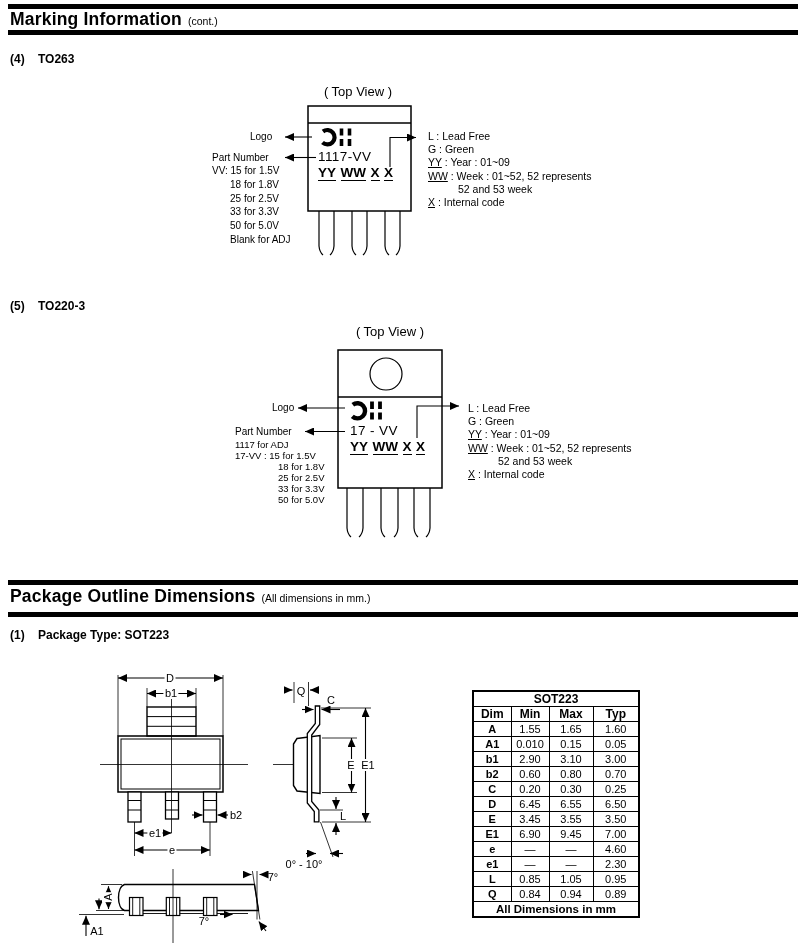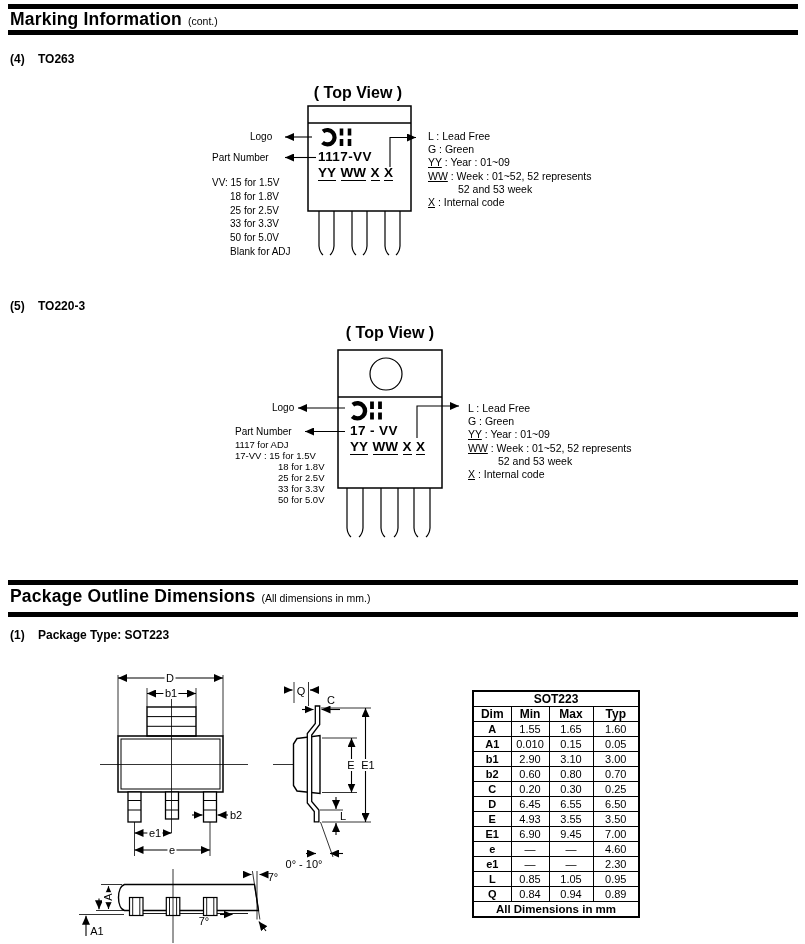--- a/index.html
+++ b/index.html
@@ -5,30 +5,30 @@
   * { margin:0; padding:0; box-sizing:border-box; }
   html,body { background:#fff; }
   body {
     width:805px; height:944px; position:relative; overflow:hidden;
     font-family:"Liberation Sans", sans-serif; color:#000;
   }
   .bar { position:absolute; left:8px; width:790px; height:5px; background:#000; }
   .h1 { position:absolute; left:10px; font-size:17.5px; font-weight:bold; letter-spacing:.2px; z-index:2; }
   .h1 .suffix { font-size:10.5px; font-weight:normal; letter-spacing:0; margin-left:6px; }
   .secline { position:absolute; font-size:12px; font-weight:bold; z-index:2; }
-  .topview { position:absolute; font-size:16px; font-weight:bold; text-align:center; width:120px; z-index:2; }
+  .topview { position:absolute; font-size:13px; font-weight:normal; text-align:center; width:120px; z-index:2; }
   .lbl { position:absolute; font-size:10px; z-index:2; white-space:nowrap; }
   .vlist { position:absolute; font-size:10px; line-height:13.8px; z-index:2; white-space:nowrap; }
   #to263-vv .vline:nth-child(n+2){ padding-left:18px; }
   #to220-vv { font-size:9.5px; line-height:10.9px; }
   #to220-vv .vline:nth-child(n+3){ padding-left:43px; }
   .legend { position:absolute; font-size:10.5px; line-height:13.2px; z-index:2; white-space:nowrap; }
   .legend .indent { padding-left:30px; }
   .ul { text-decoration:underline; }
-  .mark-part { position:absolute; font-size:13.5px; font-weight:bold; letter-spacing:.4px; z-index:2; white-space:nowrap; }
+  .mark-part { position:absolute; font-size:13.5px; font-weight:normal; letter-spacing:.4px; z-index:2; white-space:nowrap; }
   .mark-code { position:absolute; font-size:13.5px; font-weight:bold; z-index:2; white-space:nowrap; }
   .mark-code .tok { display:inline-block; border-bottom:1.6px solid #000; margin-right:4.5px; line-height:14px; }
   .dimlbl { position:absolute; font-size:11px; line-height:12px; z-index:2; white-space:nowrap;
             transform:translate(-50%,-50%); background:#fff; padding:0 1.5px; }
   .dimlbl.nobg { background:transparent; }
   .dimlbl.rot { transform:translate(-50%,-50%) rotate(-90deg); }
   svg.linework { position:absolute; left:0; top:0; z-index:1; }
   table.dims { position:absolute; left:472px; top:690px; z-index:2; border-collapse:collapse;
                border:2px solid #000; font-size:11px; text-align:center; table-layout:fixed; }
   .dims th, .dims td { border:1px solid #000; padding:0; height:14px; line-height:14px; overflow:hidden; }
@@ -220,21 +220,21 @@
 <div class="bar" style="top:4px"></div>
 <div class="h1" style="top:9px"><span>Marking Information</span><span class="suffix">(cont.)</span></div>
 <div class="bar" style="top:30px"></div>
 
 <div class="secline" style="left:10px;top:52px">(4)</div>
 <div class="secline" style="left:38px;top:52px">TO263</div>
 <div class="topview" style="left:298px;top:84px">( Top View )</div>
 
 <div class="lbl" style="left:250px;top:131px">Logo</div>
 <div class="lbl" style="left:212px;top:152px">Part Number</div>
-<div class="vlist" id="to263-vv" style="left:212px;top:176px">
+<div class="vlist" id="to263-vv" style="left:212px;top:164px">
     <div class="vline">VV: 15 for 1.5V</div>
     <div class="vline">18 for 1.8V</div>
     <div class="vline">25 for 2.5V</div>
     <div class="vline">33 for 3.3V</div>
     <div class="vline">50 for 5.0V</div>
     <div class="vline">Blank for ADJ</div>
   </div>
 
 <div class="mark-part" style="left:318px;top:149px">1117-VV</div>
 <div class="mark-code" id="to263-code" style="left:318px;top:165px"><span class="tok">YY</span><span class="tok">WW</span><span class="tok">X</span><span class="tok">X</span></div>
@@ -346,21 +346,21 @@
         <td>0.25</td>
       </tr>
       <tr>
         <td>D</td>
         <td>6.45</td>
         <td>6.55</td>
         <td>6.50</td>
       </tr>
       <tr>
         <td>E</td>
-        <td>4.93</td>
+        <td>3.45</td>
         <td>3.55</td>
         <td>3.50</td>
       </tr>
       <tr>
         <td>E1</td>
         <td>6.90</td>
         <td>9.45</td>
         <td>7.00</td>
       </tr>
       <tr>

